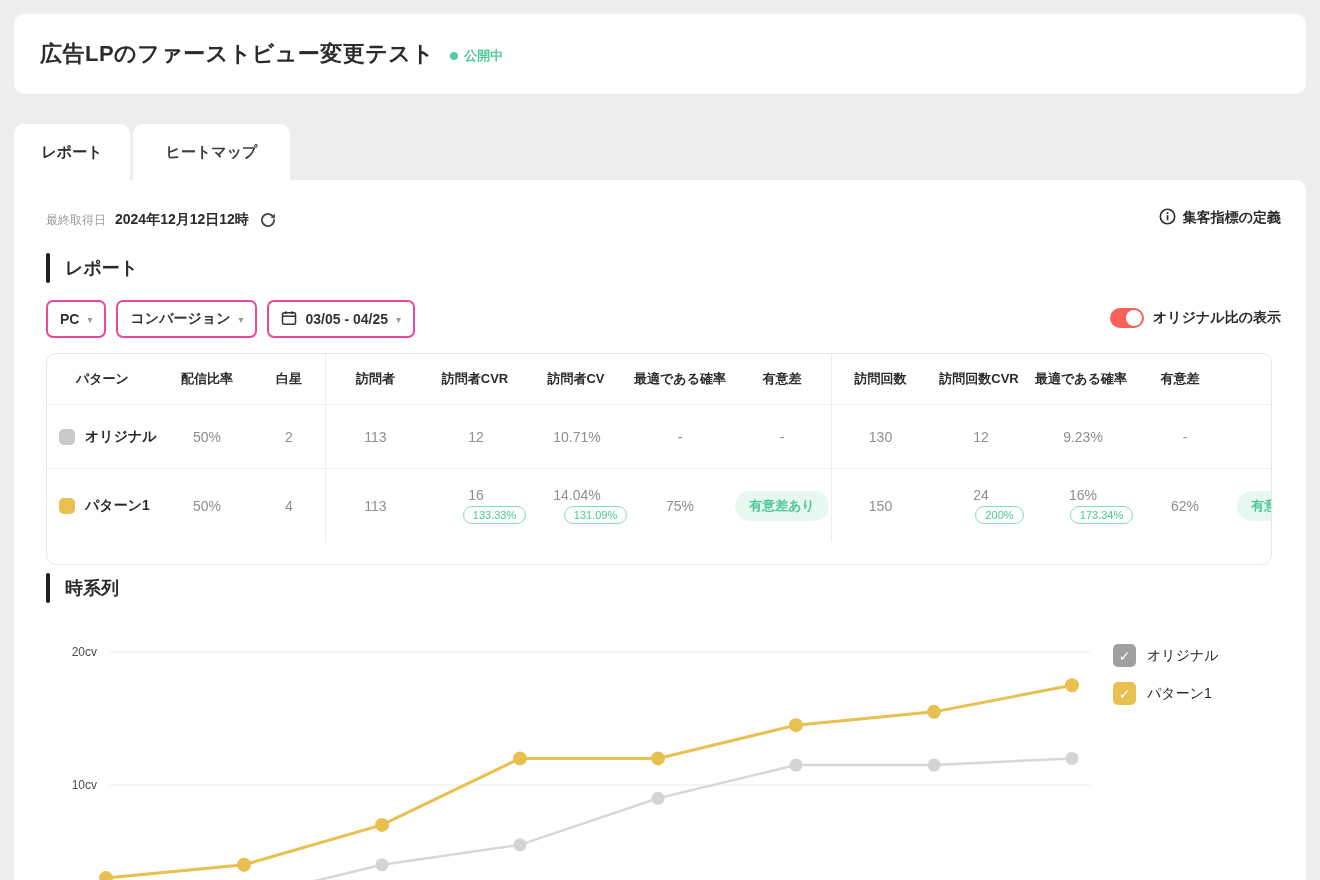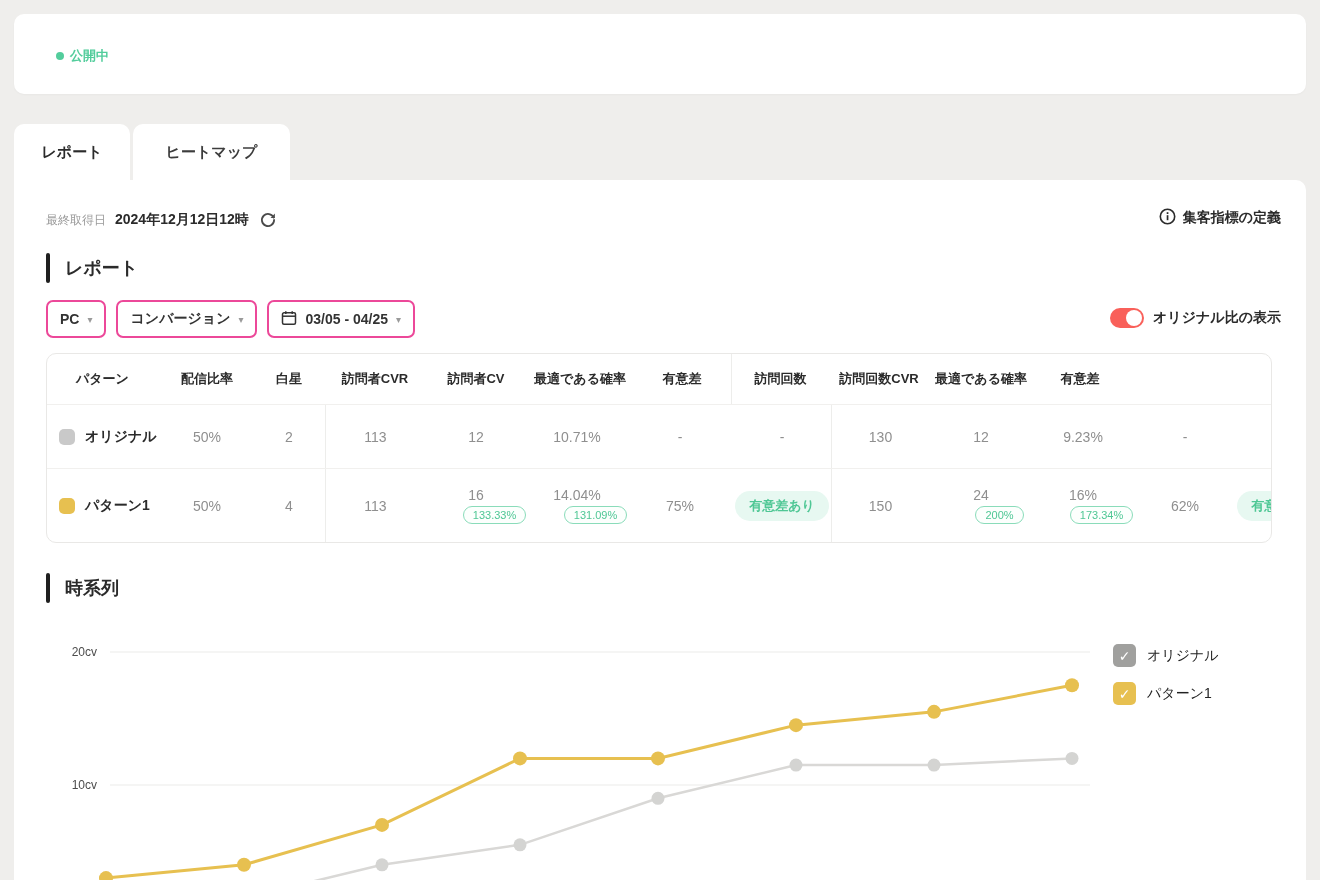--- a/index.html
+++ b/index.html
@@ -39,21 +39,21 @@
   
   .filters { position:absolute; left:46px; top:300px; display:flex; gap:10px; }
   .select-box { height:38px; background:#fff; border:2px solid #ec4899; border-radius:7px; display:flex; align-items:center; gap:8px; padding:0 12px; font-size:14px; font-weight:700; color:#333; cursor:pointer; }
   .caret { font-size:10px; color:#9a9a9a; margin-top:1px; }
   .toggle-row { position:absolute; right:39px; top:308px; display:flex; align-items:center; gap:9px; }
   .toggle { width:34px; height:20px; border-radius:10px; background:#f9605a; position:relative; cursor:pointer; }
   .toggle-knob { position:absolute; right:2px; top:2px; width:16px; height:16px; border-radius:50%; background:#fff; }
   .toggle-label { font-size:14px; font-weight:700; }
 
   
-  .report-table { position:absolute; left:46px; top:353px; width:1226px; height:190px; border:1px solid #e9e8e6; border-radius:10px; overflow:hidden; background:#fff; }
+  .report-table { position:absolute; left:46px; top:353px; width:1226px; height:212px; border:1px solid #e9e8e6; border-radius:10px; overflow:hidden; background:#fff; }
   .t-row { display:flex; }
   .t-row.head { height:50px; }
   .t-row.r1 { height:64px; border-top:1px solid #f1f0ee; }
   .t-row.r2 { height:74px; border-top:1px solid #f1f0ee; }
   .t-cell { flex:none; display:flex; align-items:center; justify-content:center; font-size:14px; color:#8f8f8f; }
   .t-cell.group-div { border-left:1px solid #ededeb; }
   .head .t-cell { font-size:13px; font-weight:700; color:#2b2b2b; }
   .t-cell.name-cell { justify-content:flex-start; padding-left:12px; gap:10px; }
   .head .t-cell.name-cell { padding-left:29px; }
   .swatch { width:16px; height:16px; border-radius:5px; }
@@ -67,20 +67,21 @@
   .chart-svg { position:absolute; left:60px; top:630px; }
   .legend { position:absolute; left:1113px; top:644px; display:flex; flex-direction:column; gap:15px; }
   .legend-item { display:flex; align-items:center; gap:11px; cursor:pointer; }
   .legend-check { width:23px; height:23px; border-radius:5px; color:#fff; font-size:14px; font-weight:700; display:flex; align-items:center; justify-content:center; }
   .legend-label { font-size:14px; color:#222; }
 </style>
 </head>
 <body>
 
 <div class="header-card">
+  <div class="page-title">広告LPのファーストビュー変更テスト</div>
   <div class="status">
     <span class="status-dot"></span>
     <span class="status-label">公開中</span>
   </div>
 </div>
 
 <div class="tabs">
   <div class="tab active">レポート</div>
   <div class="tab inactive">ヒートマップ</div>
 </div>
@@ -141,20 +142,21 @@
     <div class="toggle-knob"></div>
   </div>
   <span class="toggle-label">オリジナル比の表示</span>
 </div>
 
 <div class="report-table" id="report-table">
     <div class="t-row head">
       <div class="t-cell name-cell" style="width: 114px;">パターン</div>
       <div class="t-cell" style="width: 92px;">配信比率</div>
       <div class="t-cell" style="width: 72px;">白星</div>
+      <div class="t-cell group-div" style="width: 100px;">訪問者</div>
       <div class="t-cell" style="width: 100px;">訪問者CVR</div>
       <div class="t-cell" style="width: 102px;">訪問者CV</div>
       <div class="t-cell" style="width: 106px;">最適である確率</div>
       <div class="t-cell" style="width: 98px;">有意差</div>
       <div class="t-cell group-div" style="width: 98px;">訪問回数</div>
       <div class="t-cell" style="width: 100px;">訪問回数CVR</div>
       <div class="t-cell" style="width: 104px;">最適である確率</div>
       <div class="t-cell" style="width: 94px;">有意差</div>
     </div>
     <div class="t-row r1">

